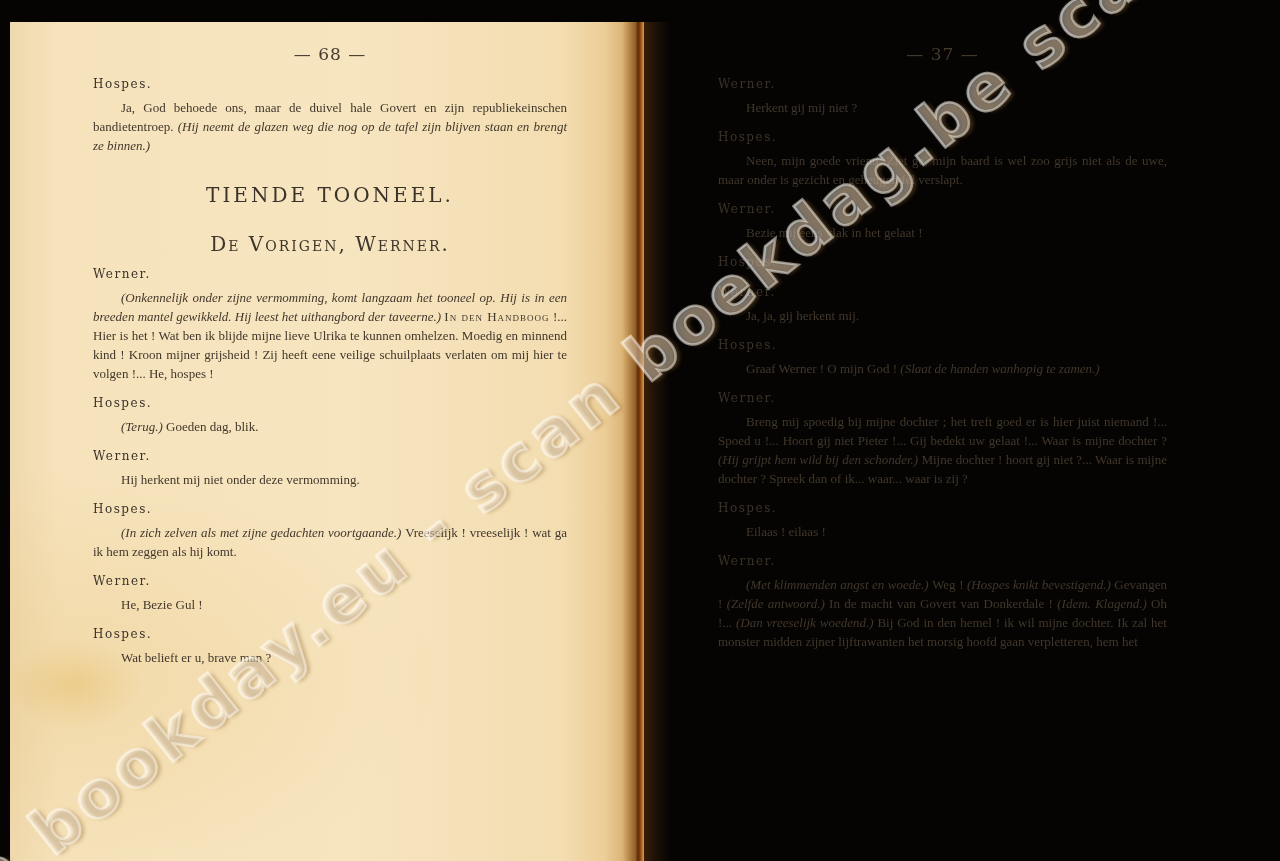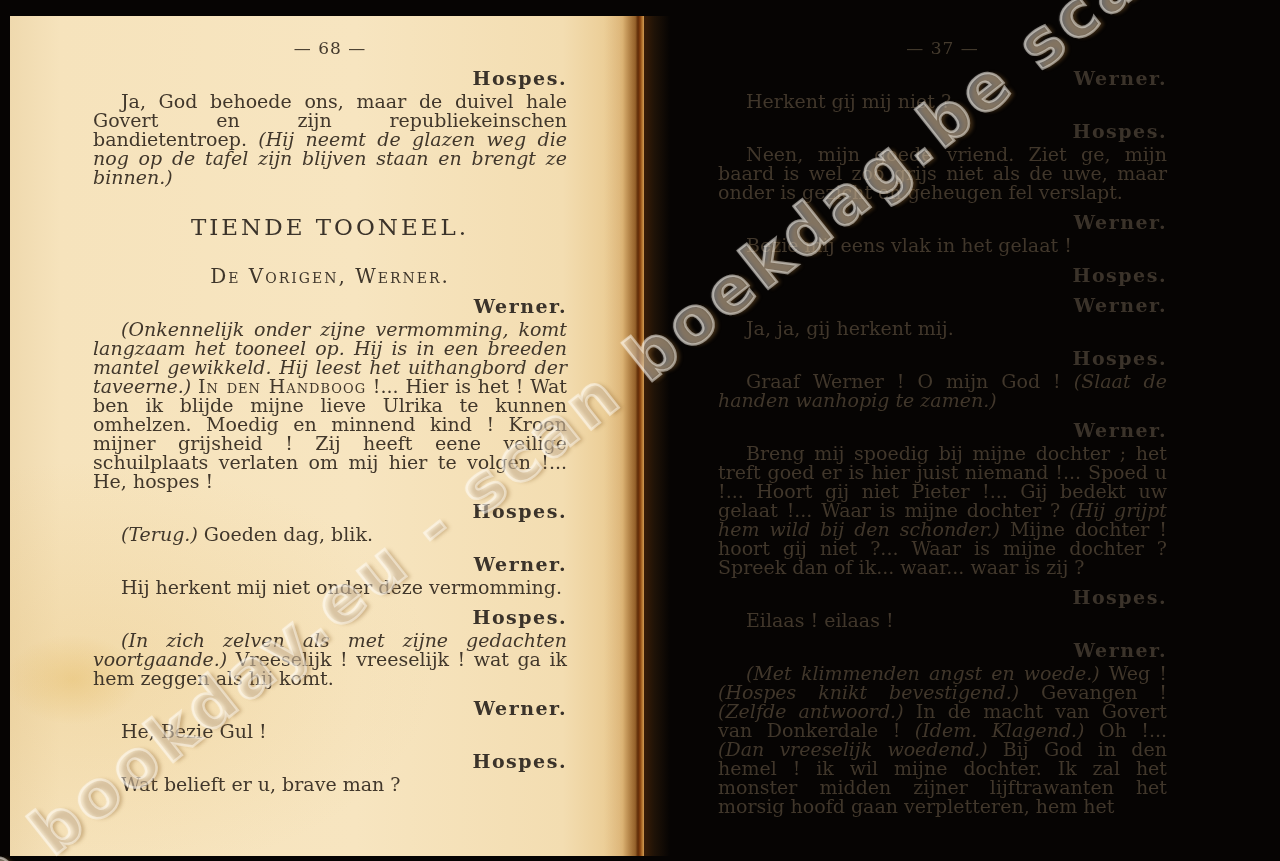--- a/index.html
+++ b/index.html
@@ -5,21 +5,21 @@
   * { margin:0; padding:0; box-sizing:border-box; }
   html,body { background:#000; }
   body { width:1280px; height:861px; overflow:hidden; font-family:"DejaVu Serif", serif; }
 
   .scan {
     position:relative; width:1280px; height:861px;
     background:#060403; overflow:hidden;
   }
 
   .spread {
-    position:absolute; left:10px; top:16px; width:1254px; height:840px;
+    position:absolute; left:10px; top:22px; width:1254px; height:840px;
     display:flex;
   }
 
   .page {
     position:relative; overflow:hidden; height:840px;
     color:#3f352a;
   }
 
   .page-left {
     width:628px;
@@ -53,37 +53,37 @@
     background:linear-gradient(to left, rgba(170,100,30,0) 0%, rgba(170,100,30,0.15) 60%, rgba(120,60,12,0.45) 100%);
     pointer-events:none;
   }
 
   .page-number {
     text-align:center; font-size:17px; line-height:20px; margin-bottom:8px;
     letter-spacing:1px; color:#453b2e;
   }
 
   .speaker {
-    text-align:right; font-weight:bold; font-size:19px; line-height:19px;
+    text-align:left; font-weight:normal; font-size:12px; line-height:19px;
     letter-spacing:1.5px; margin:11px 0 4px; color:#3b332a;
   }
 
   .scene-title {
-    text-align:center; font-size:23px; line-height:20px; letter-spacing:3px;
+    text-align:center; font-size:20px; line-height:20px; letter-spacing:3px;
     margin:30px 0 30px; color:#3b332a;
   }
 
   .cast-line {
     text-align:center; font-size:20px; line-height:19px; letter-spacing:2px;
     font-variant:small-caps; color:#3f362b;
   }
 
   .para {
-    font-size:19px; line-height:19px; text-align:justify;
-    text-indent:28px; color:#41372b;
+    font-size:13px; line-height:19px; text-align:justify;
+    text-indent:28px; color:#41372b;font-family:Liberation Serif, serif;
   }
   .seg-roman { }
   .seg-italic { font-style:italic; }
   .seg-smallcaps { font-variant:small-caps; letter-spacing:1px; }
 
   .watermark {
     position:absolute; left:-22px; top:852px;
     transform:rotate(-38.5deg); transform-origin:0 50%;
     font-family:"DejaVu Sans", sans-serif; font-weight:bold;
     font-size:64px; letter-spacing:5px; white-space:nowrap;

